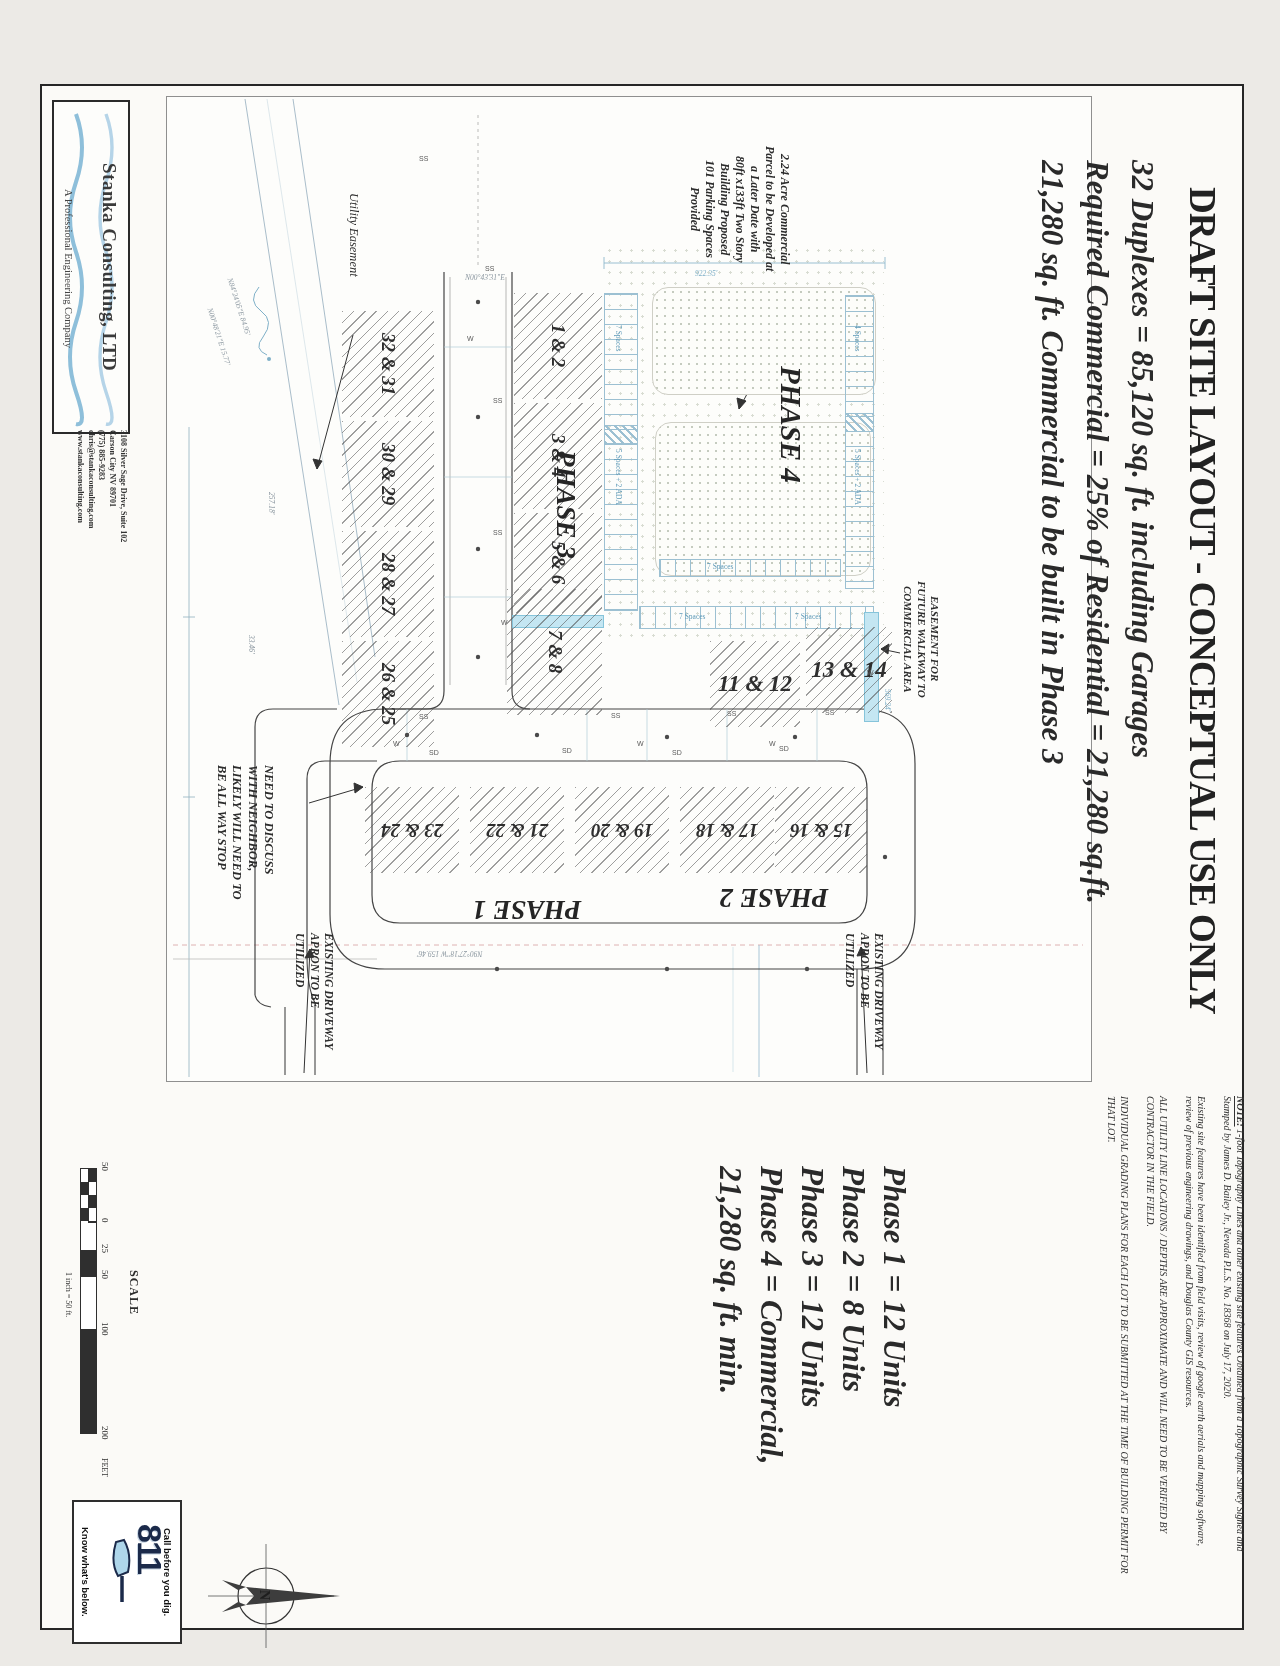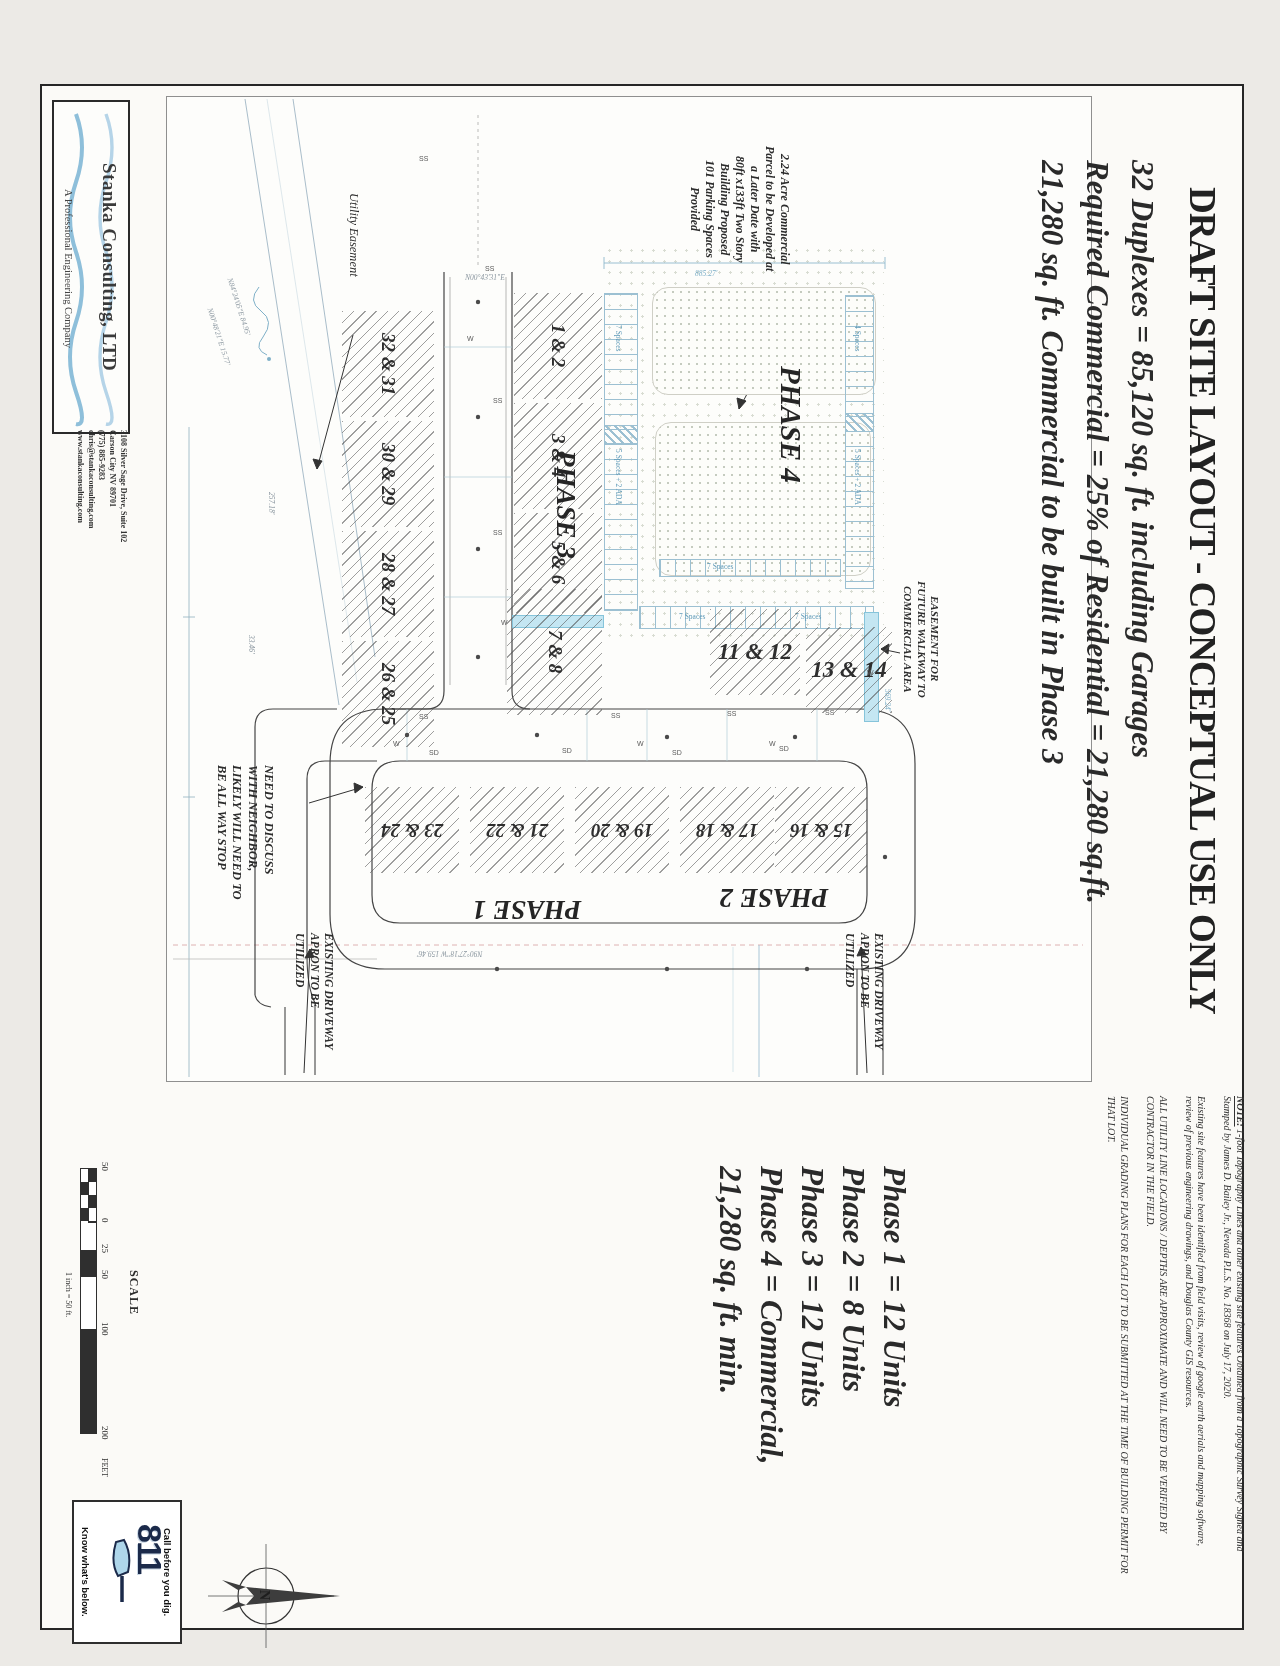--- a/index.html
+++ b/index.html
@@ -201,21 +201,21 @@
       <div class="abs lot" style="left:347px;top:306px;width:88px;height:106px;">
         <span class="lot-lab vtext">3 &amp; 4</span>
         </div>
       <div class="abs lot" style="left:347px;top:416px;width:88px;height:100px;">
         <span class="lot-lab vtext">5 &amp; 6</span>
         </div>
       <div class="abs lot" style="left:340px;top:492px;width:95px;height:126px;">
         <span class="lot-lab vtext">7 &amp; 8</span>
         </div>
 
-      <div class="abs lot" style="left:543px;top:512px;width:90px;height:86px;">
+      <div class="abs lot" style="left:543px;top:544px;width:90px;height:86px;">
         <span class="lot-lab-h">11 &amp; 12</span>
         </div>
       <div class="abs lot" style="left:639px;top:530px;width:86px;height:86px;">
         <span class="lot-lab-h">13 &amp; 14</span>
         </div>
 
       <div class="abs lot" style="left:198px;top:690px;width:94px;height:86px;">
         <span class="lot-lab flip">23 &amp; 24</span>
         </div>
       <div class="abs lot" style="left:303px;top:690px;width:94px;height:86px;">
@@ -267,21 +267,21 @@
         <div>UTILIZED</div>
       </div>
 
       <div class="abs ann vtext" style="left:676px;top:836px;height:158px;font-size:11.5px;font-weight:700;">
         <div>EXISTING DRIVEWAY</div>
         <div>APRON TO BE</div>
         <div>UTILIZED</div>
       </div>
 
       <span class="abs dim" style="left:298px;top:176px;">N00°43'31"E</span>
-      <span class="abs dim bluedim" style="left:528px;top:172px;">885.27'</span>
+      <span class="abs dim bluedim" style="left:528px;top:172px;">922.35'</span>
       <span class="abs dim vtext" style="left:100px;top:395px;">257.18'</span>
       <span class="abs dim vtext" style="left:80px;top:538px;">33.46'</span>
       <span class="abs dim" style="left:42px;top:205px;transform:rotate(72deg);">N84°24'05"E 84.95'</span>
       <span class="abs dim" style="left:22px;top:235px;transform:rotate(72deg);">N00°48'21"E 15.77'</span>
       <span class="abs dim vtext bluedim" style="left:716px;top:592px;">569.24'</span>
       <span class="abs dim flip" style="left:250px;top:852px;">N90°27'18"W 159.46'</span>
 
       <span class="umark" style="left:252px;top:58px;">SS</span>
       <span class="umark" style="left:318px;top:168px;">SS</span>
       <span class="umark" style="left:326px;top:300px;">SS</span>

